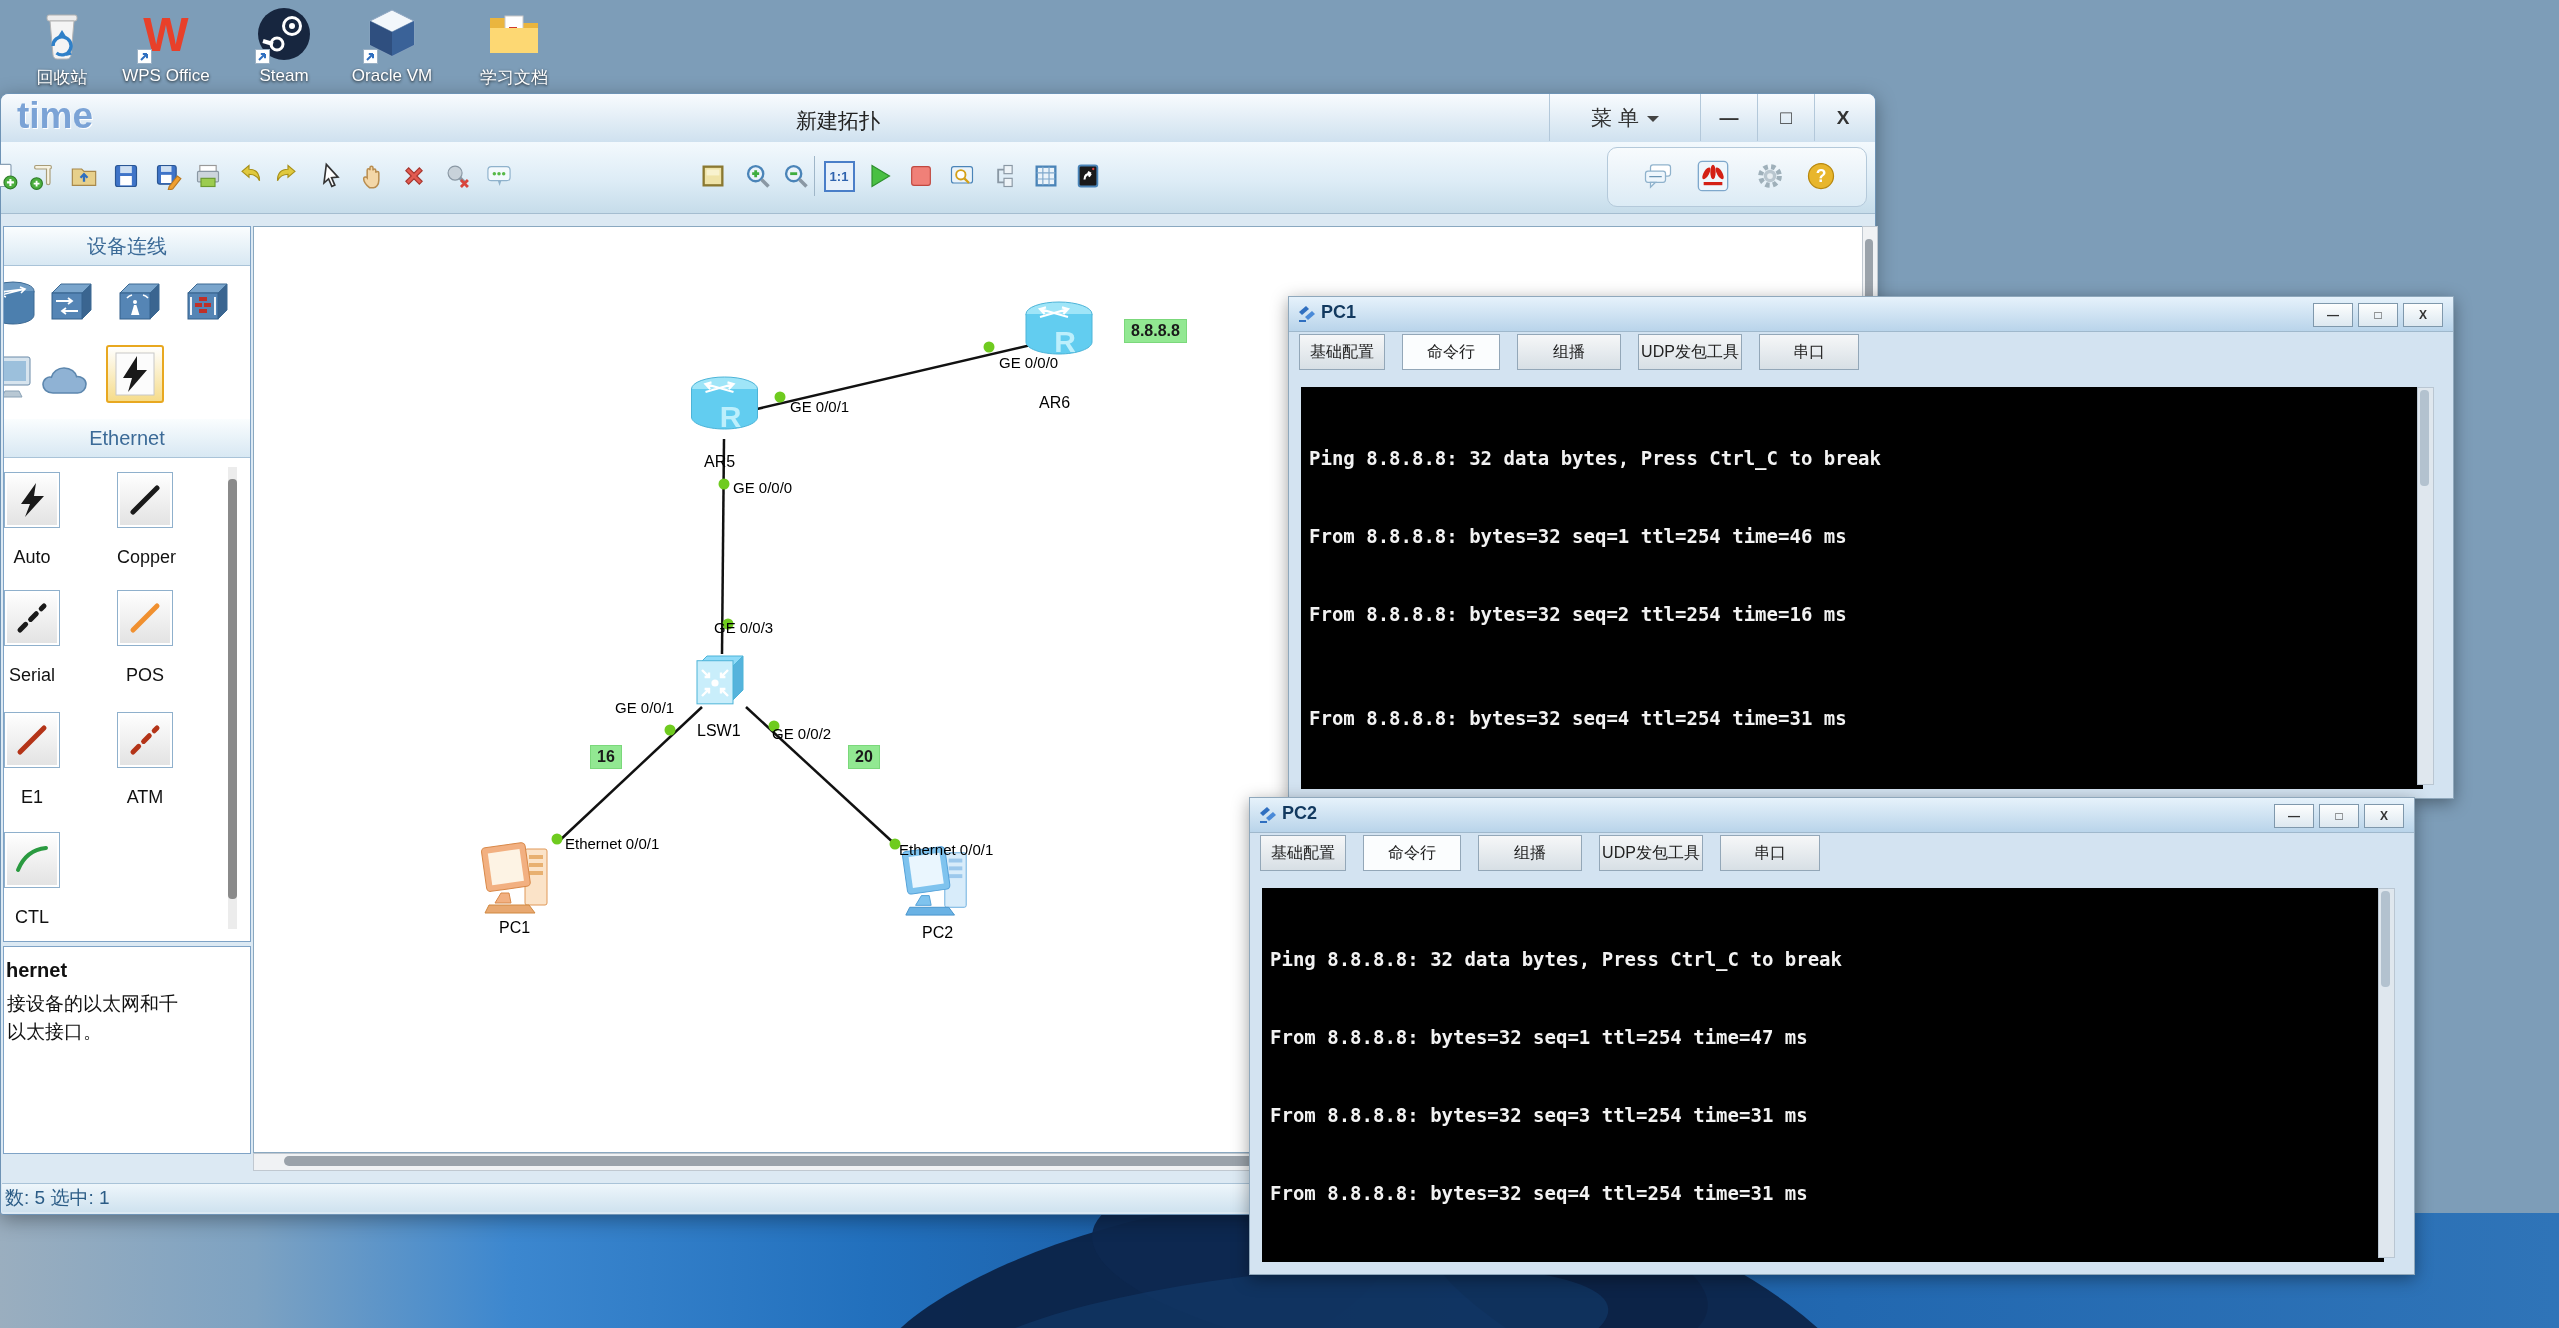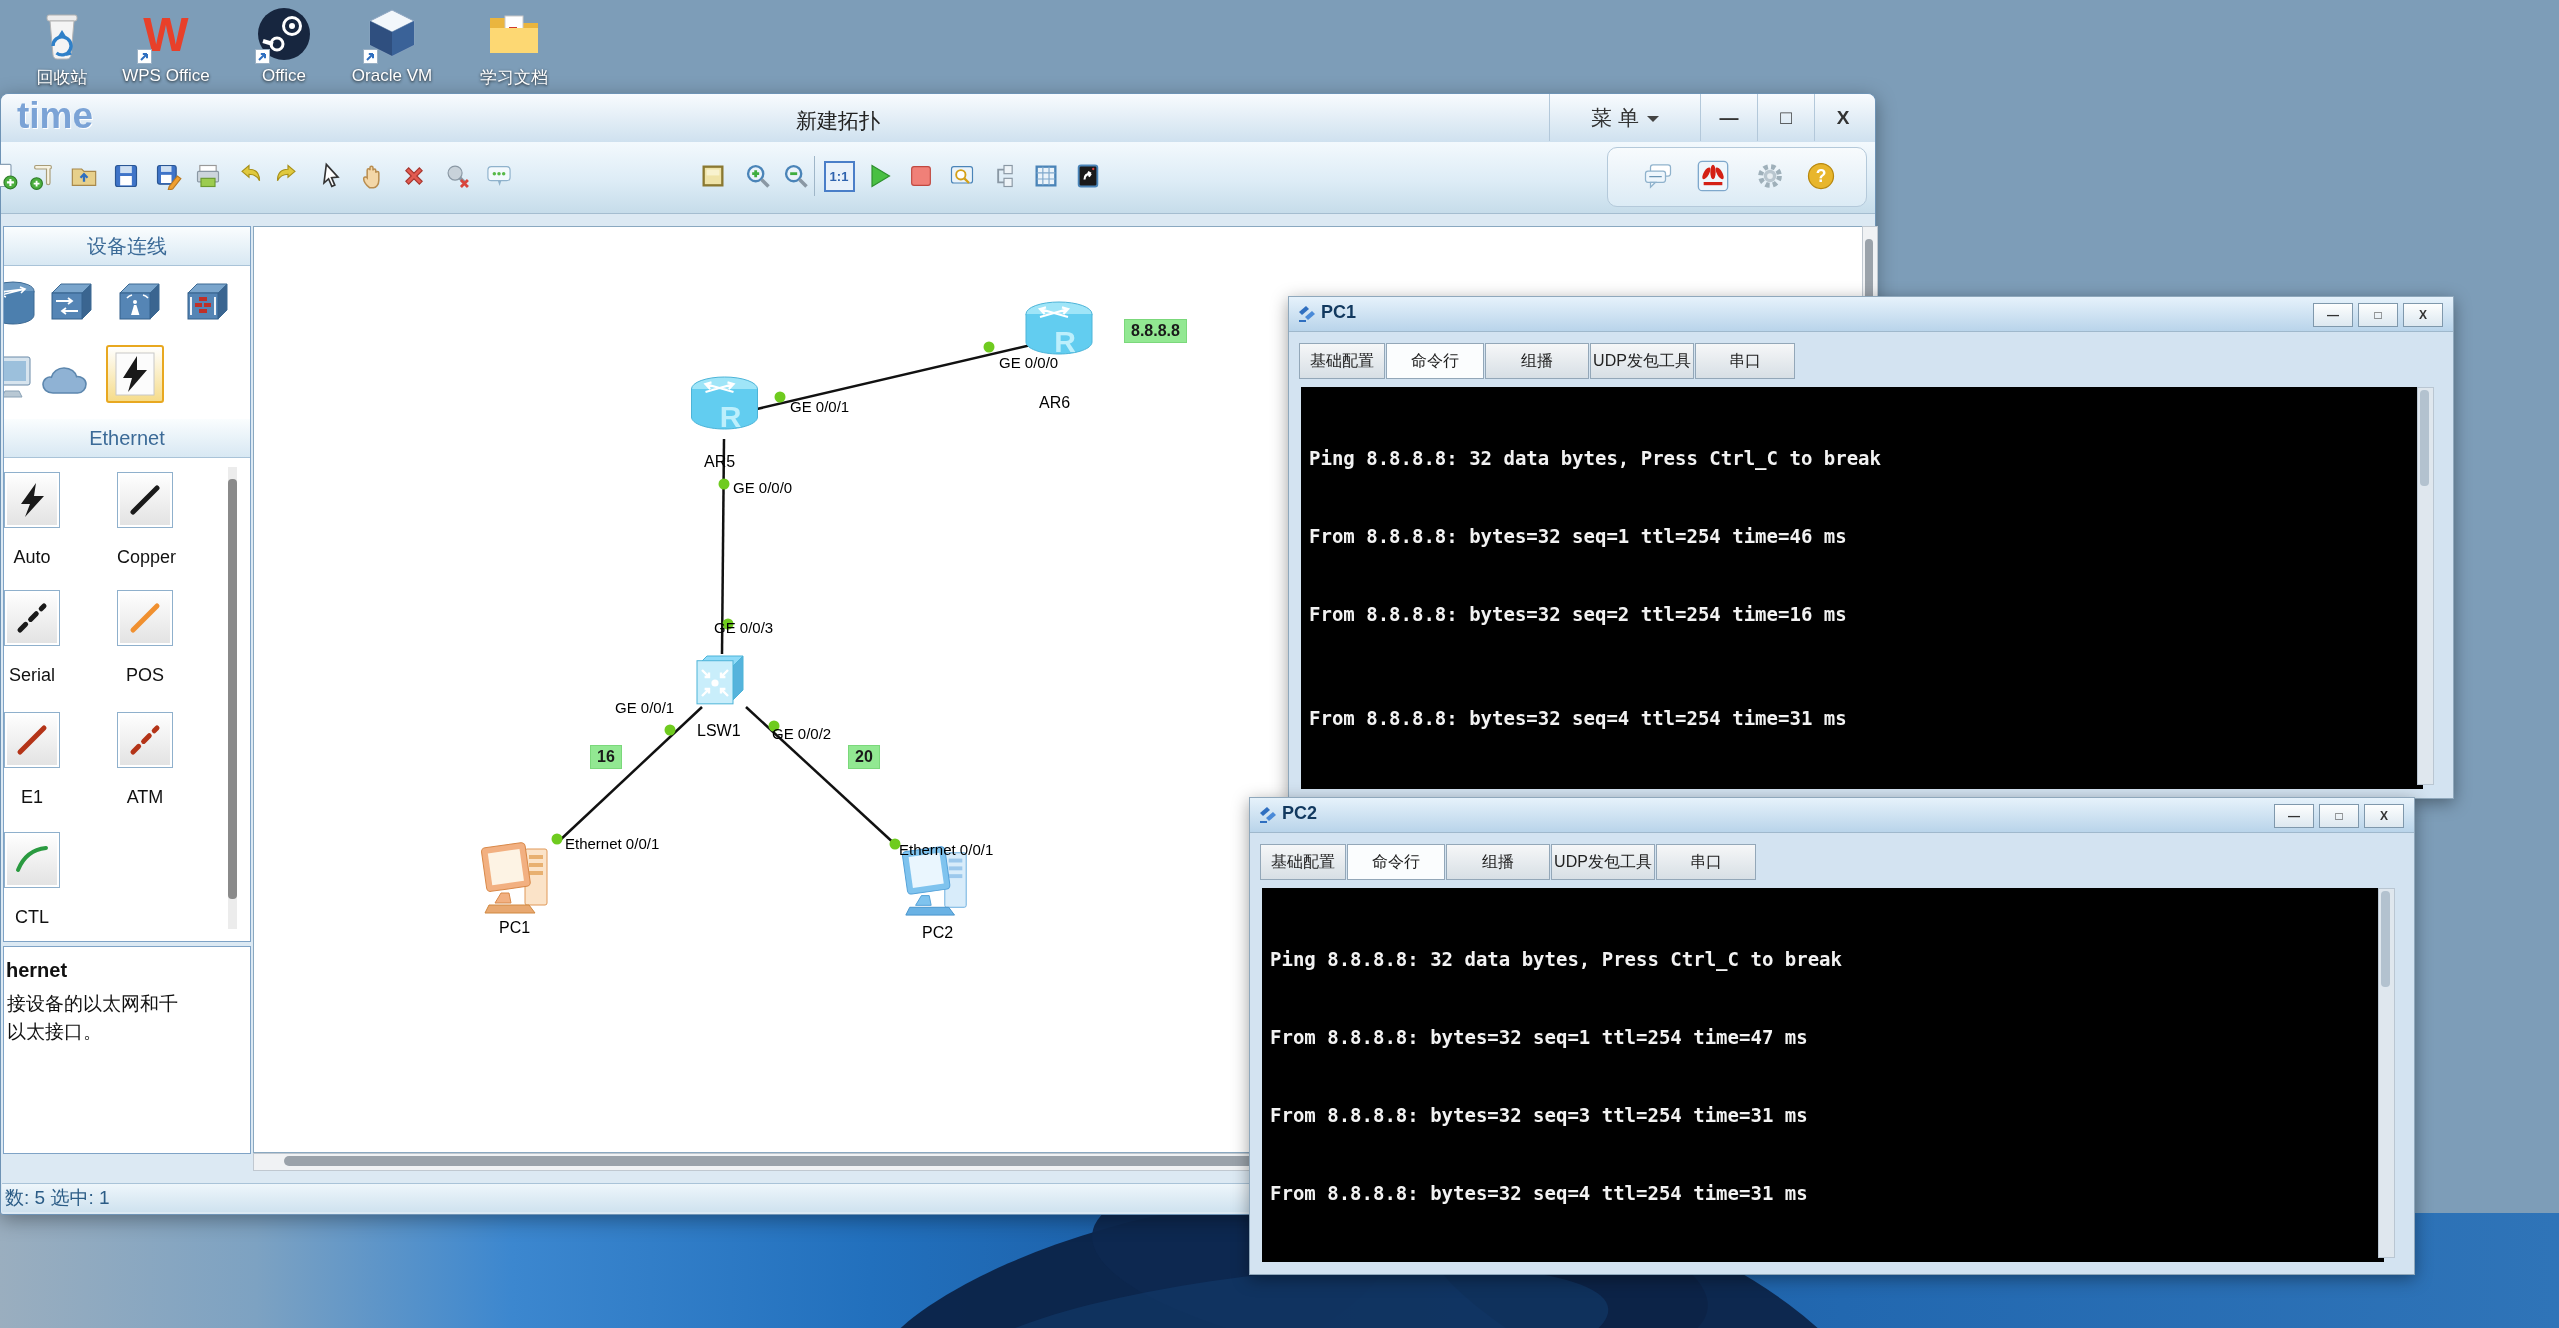--- a/index.html
+++ b/index.html
@@ -65,21 +65,21 @@
   .badge{position:absolute;background:#92e892;border:1px solid #7bd87b;
         font-family:Liberation Sans, sans-serif;font-size:16px;font-weight:bold;color:#1a1a1a;padding:2px 6px;}
   
   .pcwin{position:absolute;background:#d3e3f1;border:1px solid #8fa8bc;box-shadow:0 4px 16px rgba(0,0,0,.38);}
   .pctb{position:absolute;top:0;left:0;right:0;height:34px;background:linear-gradient(#e6f2fb,#b9d4ea);
         border-bottom:1px solid #9fb8cc;}
   .pcname{position:absolute;left:32px;top:5px;font-size:18px;font-weight:bold;color:#12395f;}
   .pcbtns{position:absolute;right:10px;top:6px;display:flex;gap:5px;}
   .pcbtn{width:38px;height:22px;border:1px solid #7f98ac;background:linear-gradient(#fdfefe,#dde8f0);
         font-size:12px;display:flex;align-items:center;justify-content:center;color:#333;font-weight:bold;}
-  .tabs{position:absolute;top:46px;left:10px;display:flex;gap:1px;text-align:center;}
+  .tabs{position:absolute;top:37px;left:10px;display:flex;gap:17px;text-align:center;}
   .tab{height:34px;border:1px solid #93a7b8;background:linear-gradient(#f6f7f8,#d7dfe5);
         font-size:16px;color:#222;display:flex;align-items:center;justify-content:center;}
   .tab.active{background:#fbfdfe;}
   .term{position:absolute;left:12px;background:#000;font-family:"DejaVu Sans Mono",monospace;
         font-size:19px;font-weight:bold;color:#f2f2f2;line-height:26px;padding:6px 0 0 8px;white-space:pre;overflow:hidden;}
   .tline{height:26px;}
   .pcsb{position:absolute;left:1128px;width:15px;background:#dfe7ee;border:1px solid #b9c6d2;}
   .pcsb .th{position:absolute;left:2px;top:2px;width:9px;height:96px;background:#b3c2cf;border-radius:4px;}
 </style>
 </head>
@@ -141,21 +141,21 @@
         <circle cx="37" cy="20" r="8.5" fill="none" stroke="#fff" stroke-width="3"></circle>
         <circle cx="37" cy="20" r="3" fill="#fff"></circle>
         <circle cx="22" cy="38" r="6" fill="none" stroke="#fff" stroke-width="3"></circle>
         <path d="M8 35l10 3" stroke="#fff" stroke-width="4"></path>
       </svg>
       <svg class="shortcut" width="15" height="15" viewBox="0 0 15 15">
         <rect x="0.5" y="0.5" width="14" height="14" fill="#fff" stroke="#9ab0c4"></rect>
         <path d="M4 11L10 5M10 5H5.8M10 5v4.2" stroke="#2f6fc0" stroke-width="2" fill="none"></path>
       </svg>
     </div>
-    <div class="dlabel">Office</div>
+    <div class="dlabel">Steam</div>
   </div>
 
   <div class="dicon" style="left:342px">
     <div class="art">
       <svg width="58" height="58" viewBox="0 0 58 58">
         <path d="M29 4l22 11v24L29 50 7 39V15z" fill="#dfe9f4" stroke="#8aa4c0"></path>
         <path d="M29 4l22 11-22 11L7 15z" fill="#f2f7fb" stroke="#8aa4c0"></path>
         <path d="M29 26v24L7 39V15z" fill="#2f4f7f"></path>
         <path d="M29 26v24l22-11V15z" fill="#3a6298"></path>
       </svg>

